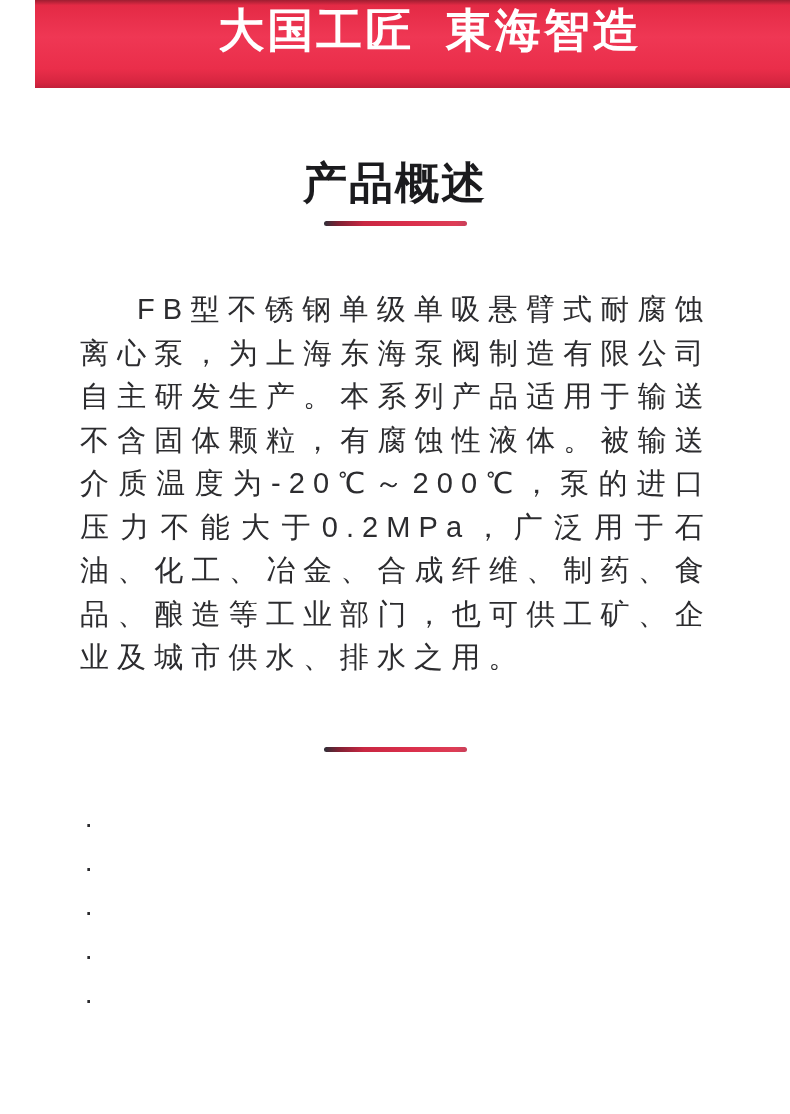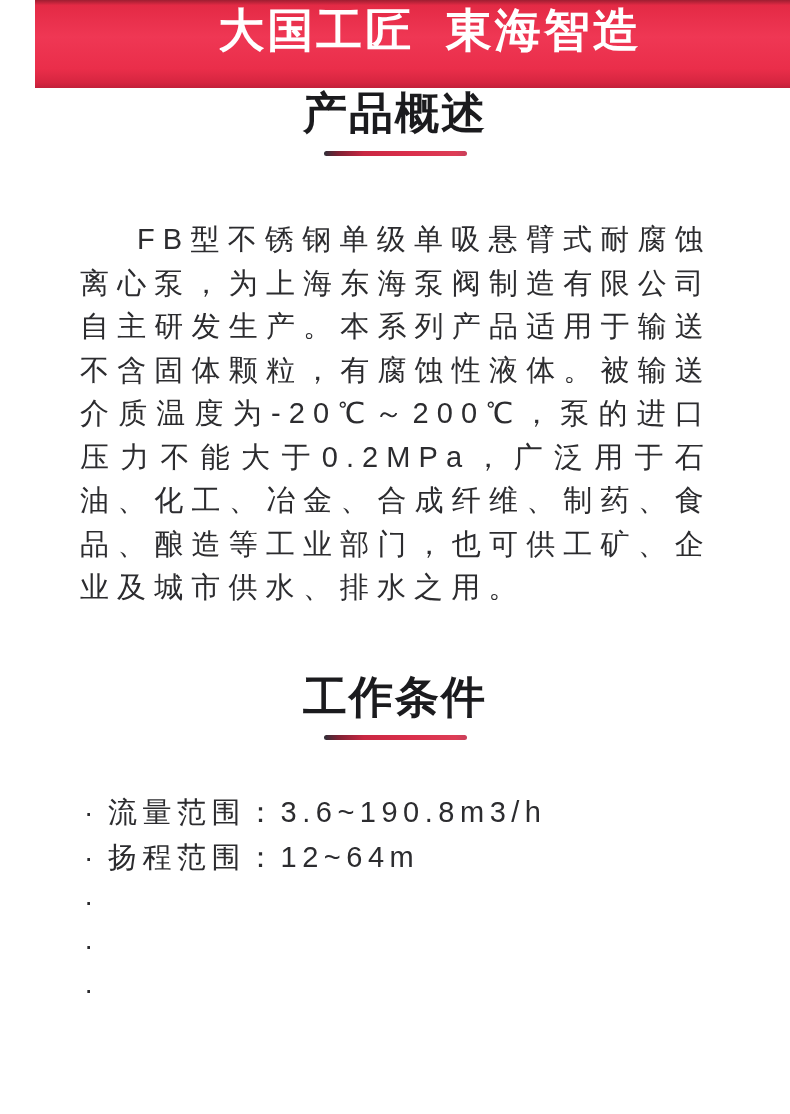--- a/index.html
+++ b/index.html
@@ -57,26 +57,26 @@
     margin: 13px auto 0 auto;
     background: linear-gradient(90deg,
       #2f2f38 0%,
       #7e2133 10%,
       #c92742 28%,
       #da2f4b 60%,
       #dd3d56 92%,
       #c8405a 100%);
   }
 
-  .sec-overview { }
+  .sec-overview { padding-top: 70px; }
   .sec-conditions { padding-top: 54px; }
 
   
   .para {
-    margin: 62px 78px 8px 80px;
+    margin: 62px 78px 0 80px;
     font-size: 29px;
     line-height: 43.5px;
     color: #2c2c2f;
     letter-spacing: 0.28em;
     text-align: justify;
     text-justify: inter-character;
     text-indent: 57px;
   }
 
   
@@ -107,31 +107,28 @@
   <h1 class="banner-title">大国工匠  東海智造</h1>
 </header>
 
 <section class="sec-overview">
   <h2 class="sec-title">产品概述</h2>
   <div class="title-underline"></div>
   <p class="para">FB型不锈钢单级单吸悬臂式耐腐蚀离心泵，为上海东海泵阀制造有限公司自主研发生产。本系列产品适用于输送不含固体颗粒，有腐蚀性液体。被输送介质温度为-20℃～200℃，泵的进口压力不能大于0.2MPa，广泛用于石油、化工、冶金、合成纤维、制药、食品、酿造等工业部门，也可供工矿、企业及城市供水、排水之用。</p>
 </section>
 
 <section class="sec-conditions">
-  <h2 class="sec-title">工作条件</h2>
   <div class="title-underline"></div>
 
   <ul class="cond-list">
     <li class="cond-item">
       <span class="bullet-dot">·</span>
-      <span>流量范围：3.6~190.8m3/h</span>
     </li>
     <li class="cond-item">
       <span class="bullet-dot">·</span>
-      <span>扬程范围：12~64m</span>
     </li>
     <li class="cond-item">
       <span class="bullet-dot">·</span>
     </li>
     <li class="cond-item">
       <span class="bullet-dot">·</span>
     </li>
     <li class="cond-item">
       <span class="bullet-dot">·</span>
     </li>

